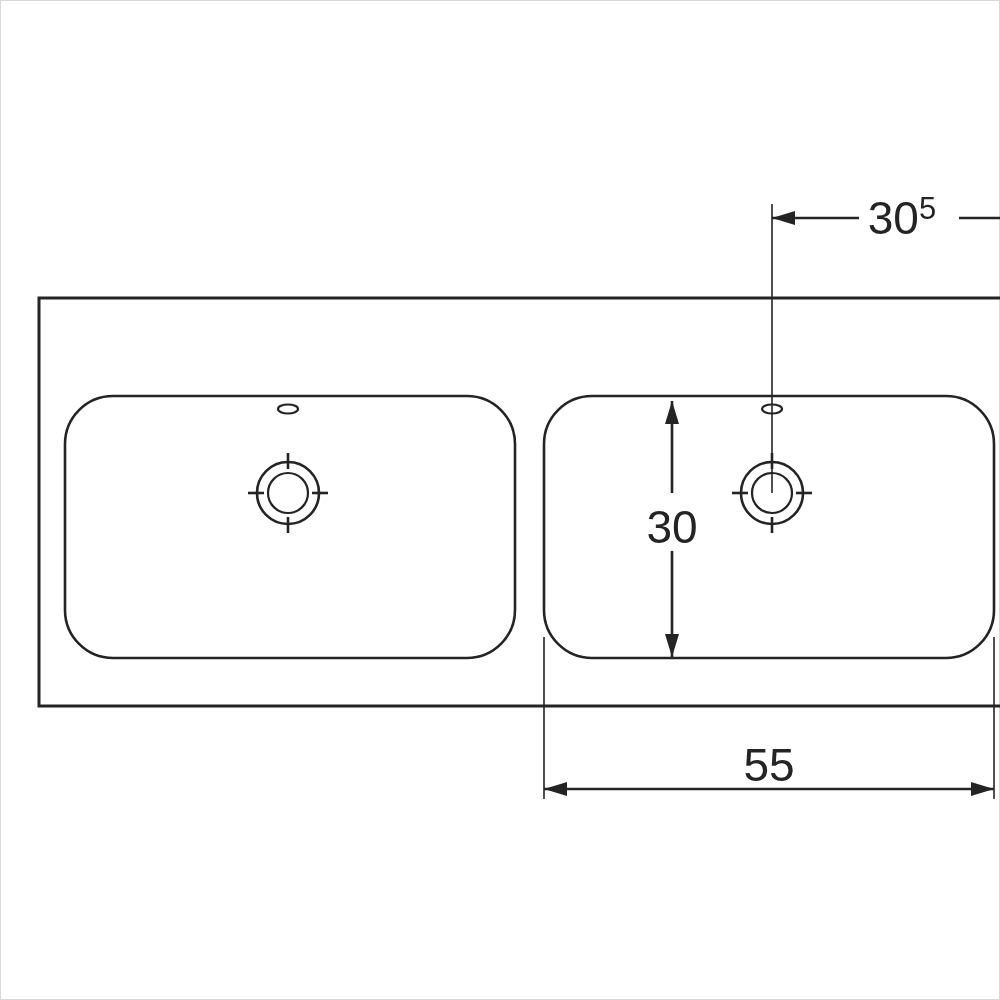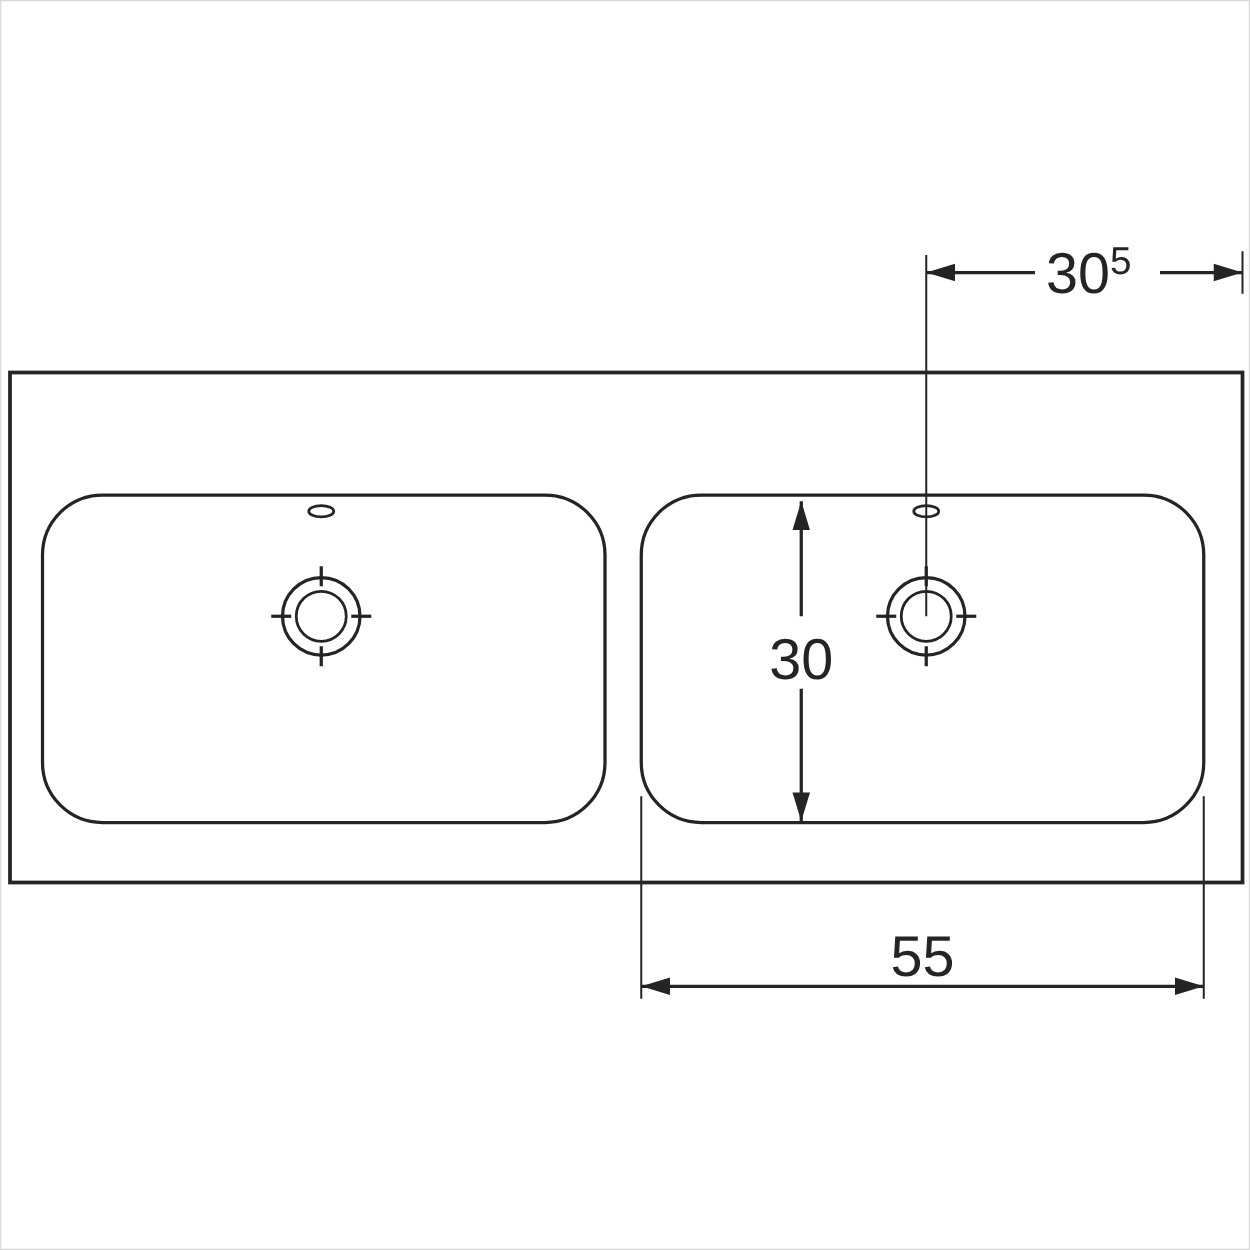--- a/index.html
+++ b/index.html
@@ -8,20 +8,21 @@
     background: #ffffff;
   }
   .page {
     position: relative;
     width: 1000px;
     height: 1000px;
     background: #ffffff;
     border: 1px solid #d9d9d9;
     box-sizing: border-box;
     font-family: "Liberation Sans", sans-serif;
+    padding-left: 31px;
   }
   svg { display: block; }
 
   .stroke { stroke: #242424; fill: none; }
   .thick  { stroke-width: 3; }
   .mid    { stroke-width: 2.6; }
   .inner  { stroke-width: 2.2; }
   .thin   { stroke-width: 1.6; }
   .arrow  { fill: #242424; stroke: none; }
   .mask   { fill: #ffffff; stroke: none; }

